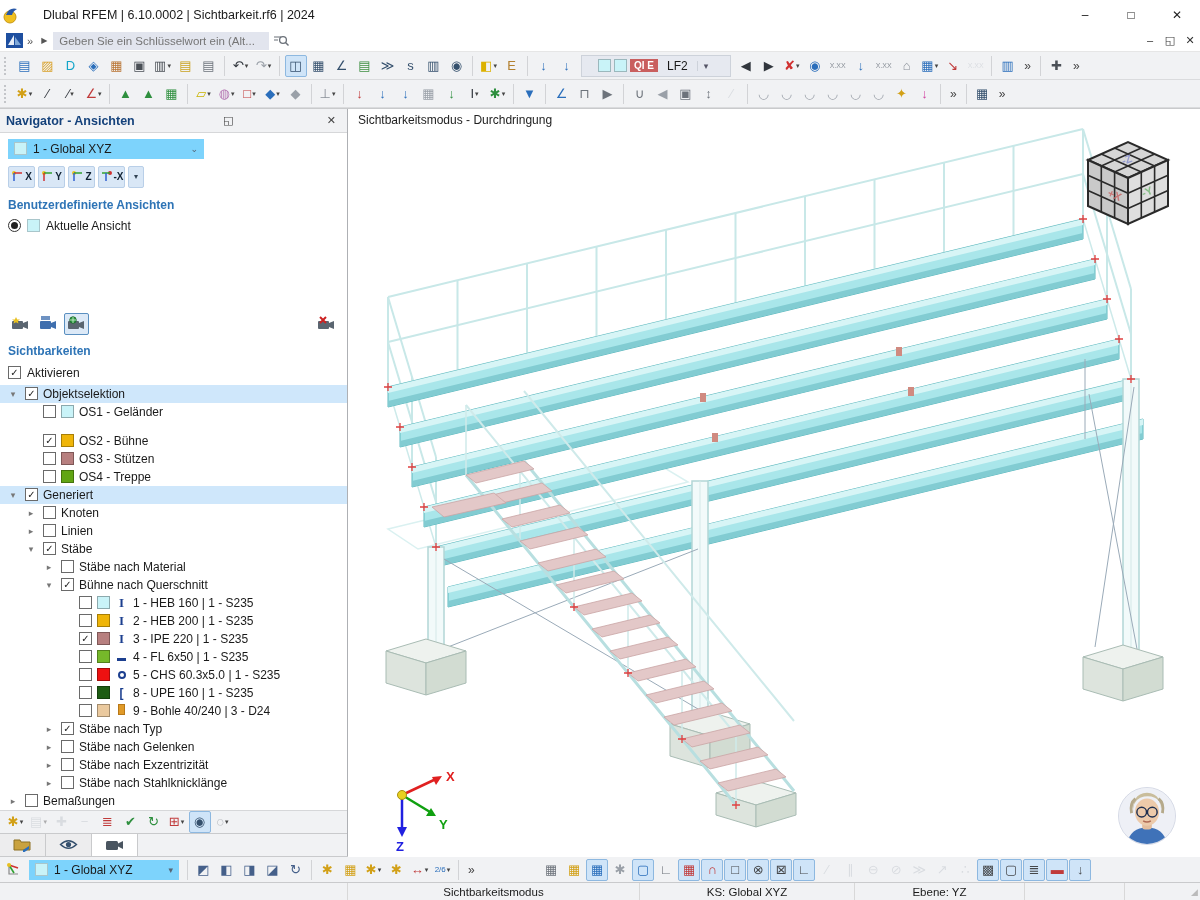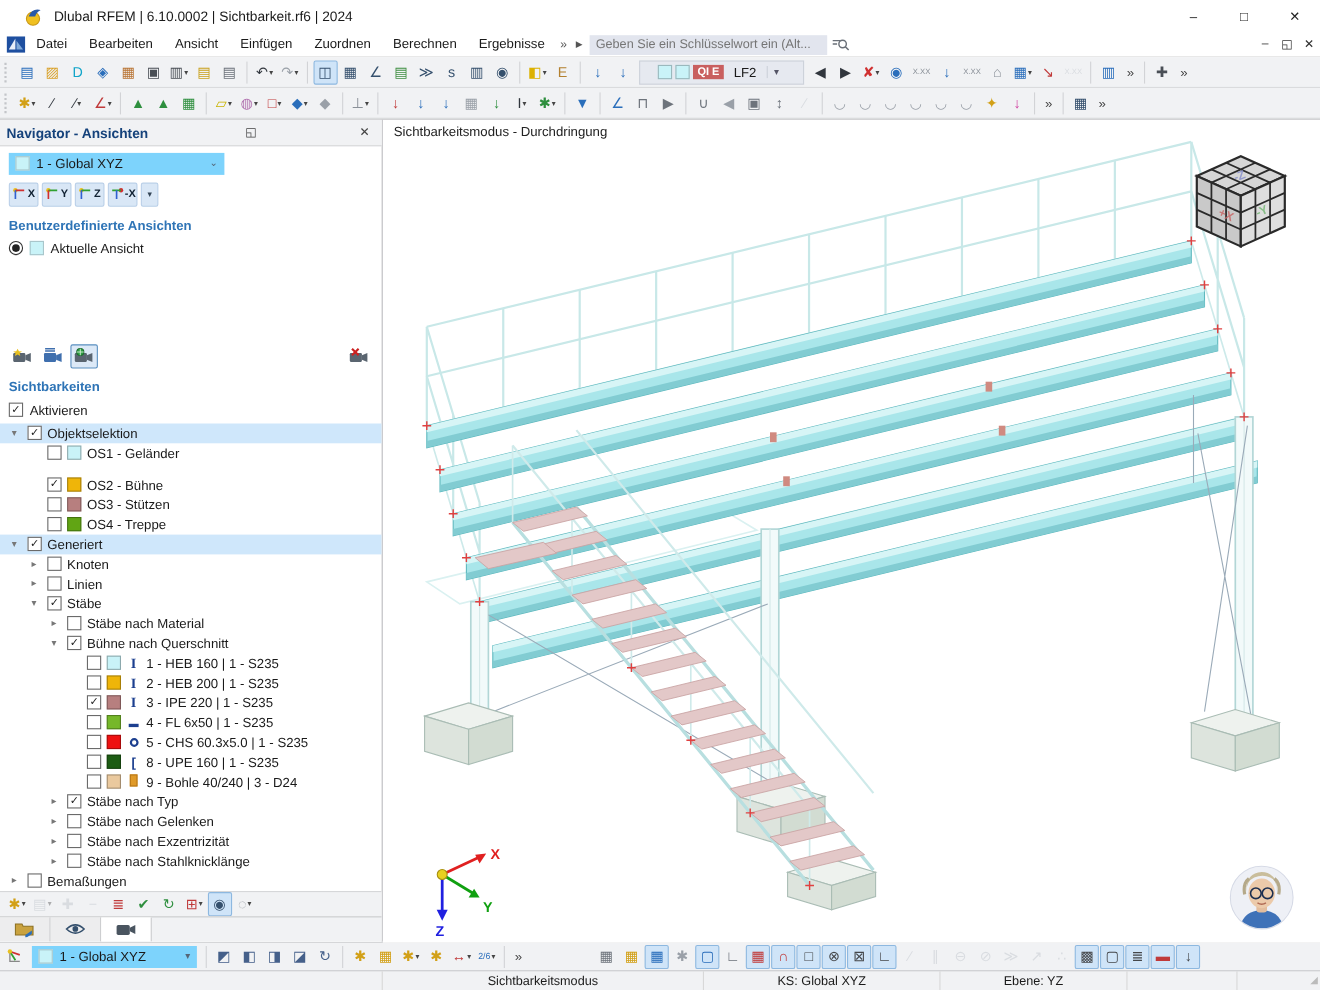--- a/index.html
+++ b/index.html
@@ -1,18 +1,18 @@
 <!DOCTYPE html>
 <html><head>
 <meta charset="utf-8">
 <style>
   *{box-sizing:border-box;margin:0;padding:0}
   html,body{width:1200px;height:900px;overflow:hidden}
   body{font-family:"Liberation Sans","DejaVu Sans",sans-serif;font-size:12px;background:#fff;color:#1a1a1a;-webkit-user-select:none;user-select:none}
-  .titlebar{height:30px;display:flex;align-items:center;background:#fff;padding-left:22px;gap:9px}
+  .titlebar{height:30px;display:flex;align-items:center;background:#fff;padding-left:2px;gap:23px}
   .titlebar .title{font-size:12.5px}
   .wctrls{margin-left:auto;display:flex;height:30px}
   .wctrls span{width:46px;text-align:center;line-height:30px;font-size:12px;color:#222}
   .menubar{height:22px;display:flex;align-items:center;background:#fff;padding-left:6px;border-bottom:1px solid #e6e6e6}
   .mitem{padding:0 10px;font-size:12px;line-height:21px;cursor:default}
   .ovf{color:#555;padding:0 4px;font-size:11px}
   .search{width:216px;height:18px;background:#e2e5ee;border:none;outline:none;font:11.5px "Liberation Sans",sans-serif;color:#8a8f9a;padding:0 6px;margin-left:2px}
   .license{font-size:12px;margin-left:10px;white-space:nowrap}
   .mdic{margin-left:auto;display:flex}
   .mdic span{width:20px;text-align:center;font-size:11px;color:#333}
@@ -97,29 +97,20 @@
     <span>✕</span>
   </span>
 </div>
 
 <div class="menubar">
   <svg width="17" height="15" viewBox="0 0 17 15">
     <rect x="0" y="0" width="17" height="15" fill="#1e4fa0"></rect>
     <path d="M2 12 L8 2 L8 12 Z" fill="#e8eef8"></path>
       <path d="M9 12 L9 4 L15 12 Z" fill="#7fa8d8"></path>
   </svg>
-  <span class="ticons">
-      <span class="mitem">Datei</span>
-      <span class="mitem">Bearbeiten</span>
-      <span class="mitem">Ansicht</span>
-      <span class="mitem">Einfügen</span>
-      <span class="mitem">Zuordnen</span>
-      <span class="mitem">Berechnen</span>
-      <span class="mitem">Ergebnisse</span>
-    </span>
   <span class="ovf">»</span>
   <span class="ovf" style="font-size:8px">▶</span>
   <input class="search" placeholder="Geben Sie ein Schlüsselwort ein (Alt..." style="">
   <svg width="17" height="15" viewBox="0 0 17 15" style="margin-left:4px">
     <path d="M1 4h7M1 7h4" stroke="#6a7078" stroke-width="1.2"></path>
     <circle cx="10" cy="7" r="3.4" fill="none" stroke="#6a7078" stroke-width="1.3"></circle>
     <path d="M12.5 9.5 L15.5 12.5" stroke="#6a7078" stroke-width="1.4"></path>
   </svg>
   <span class="mdic">
     <span>–</span>

